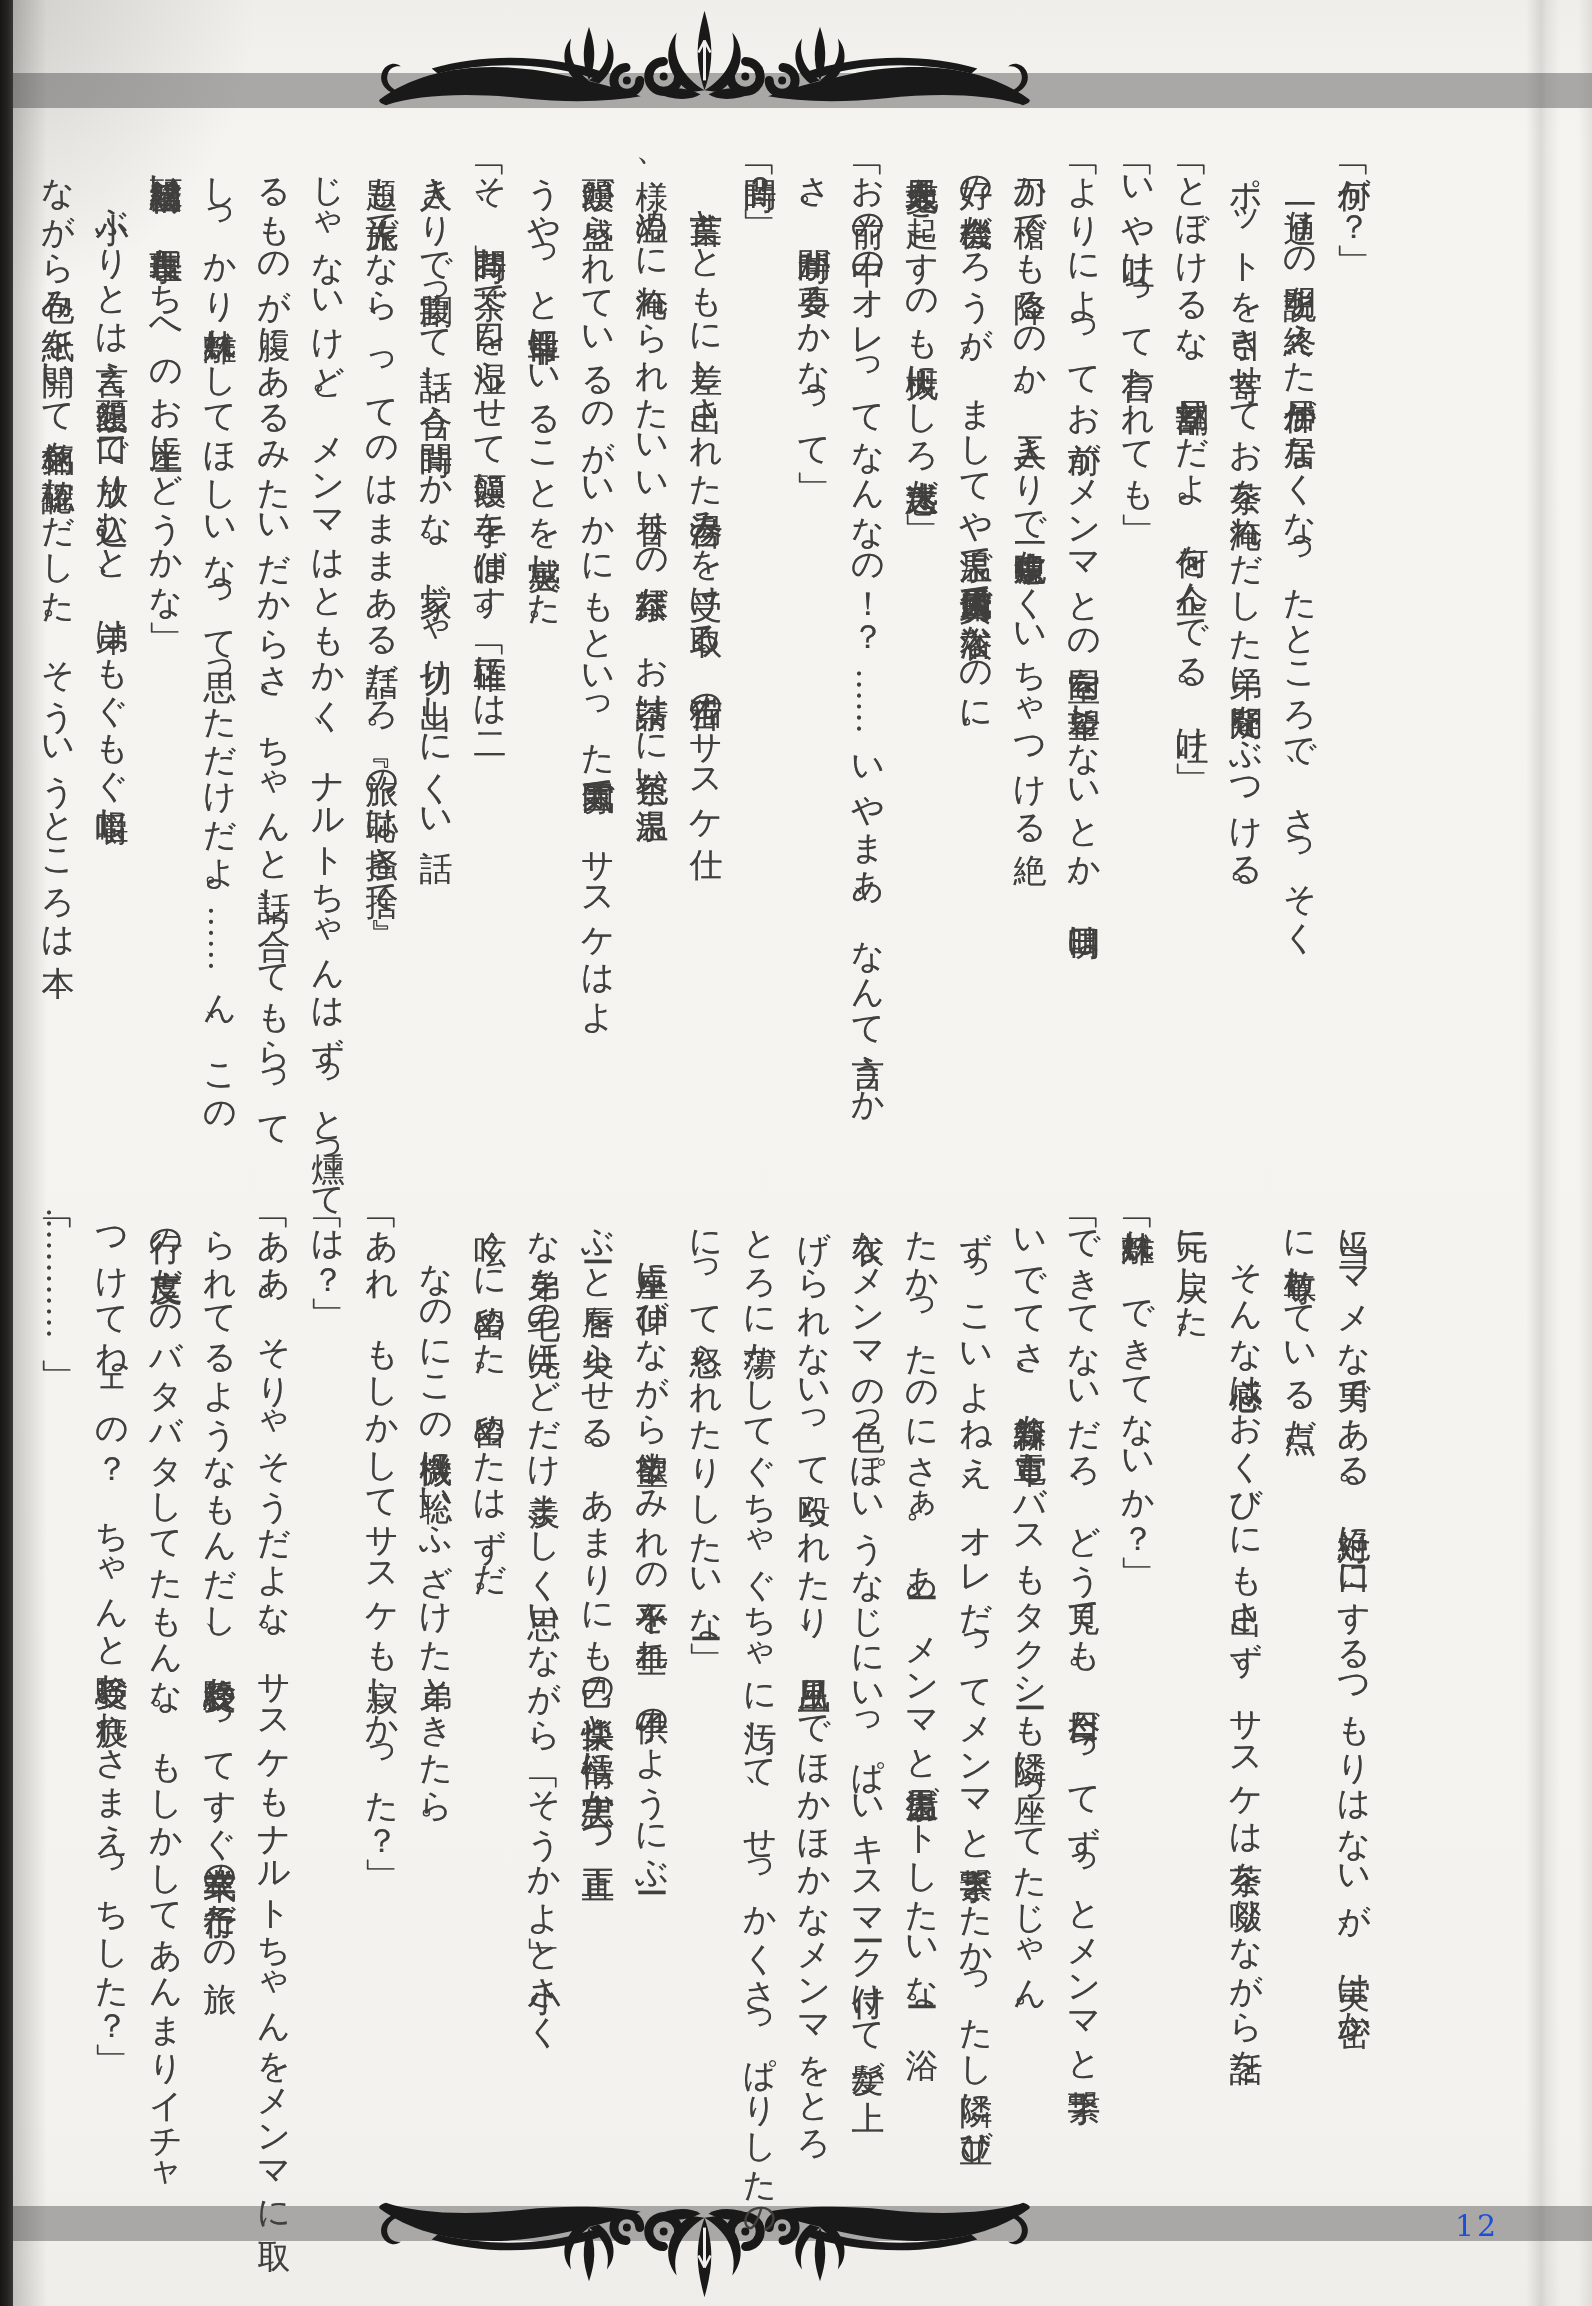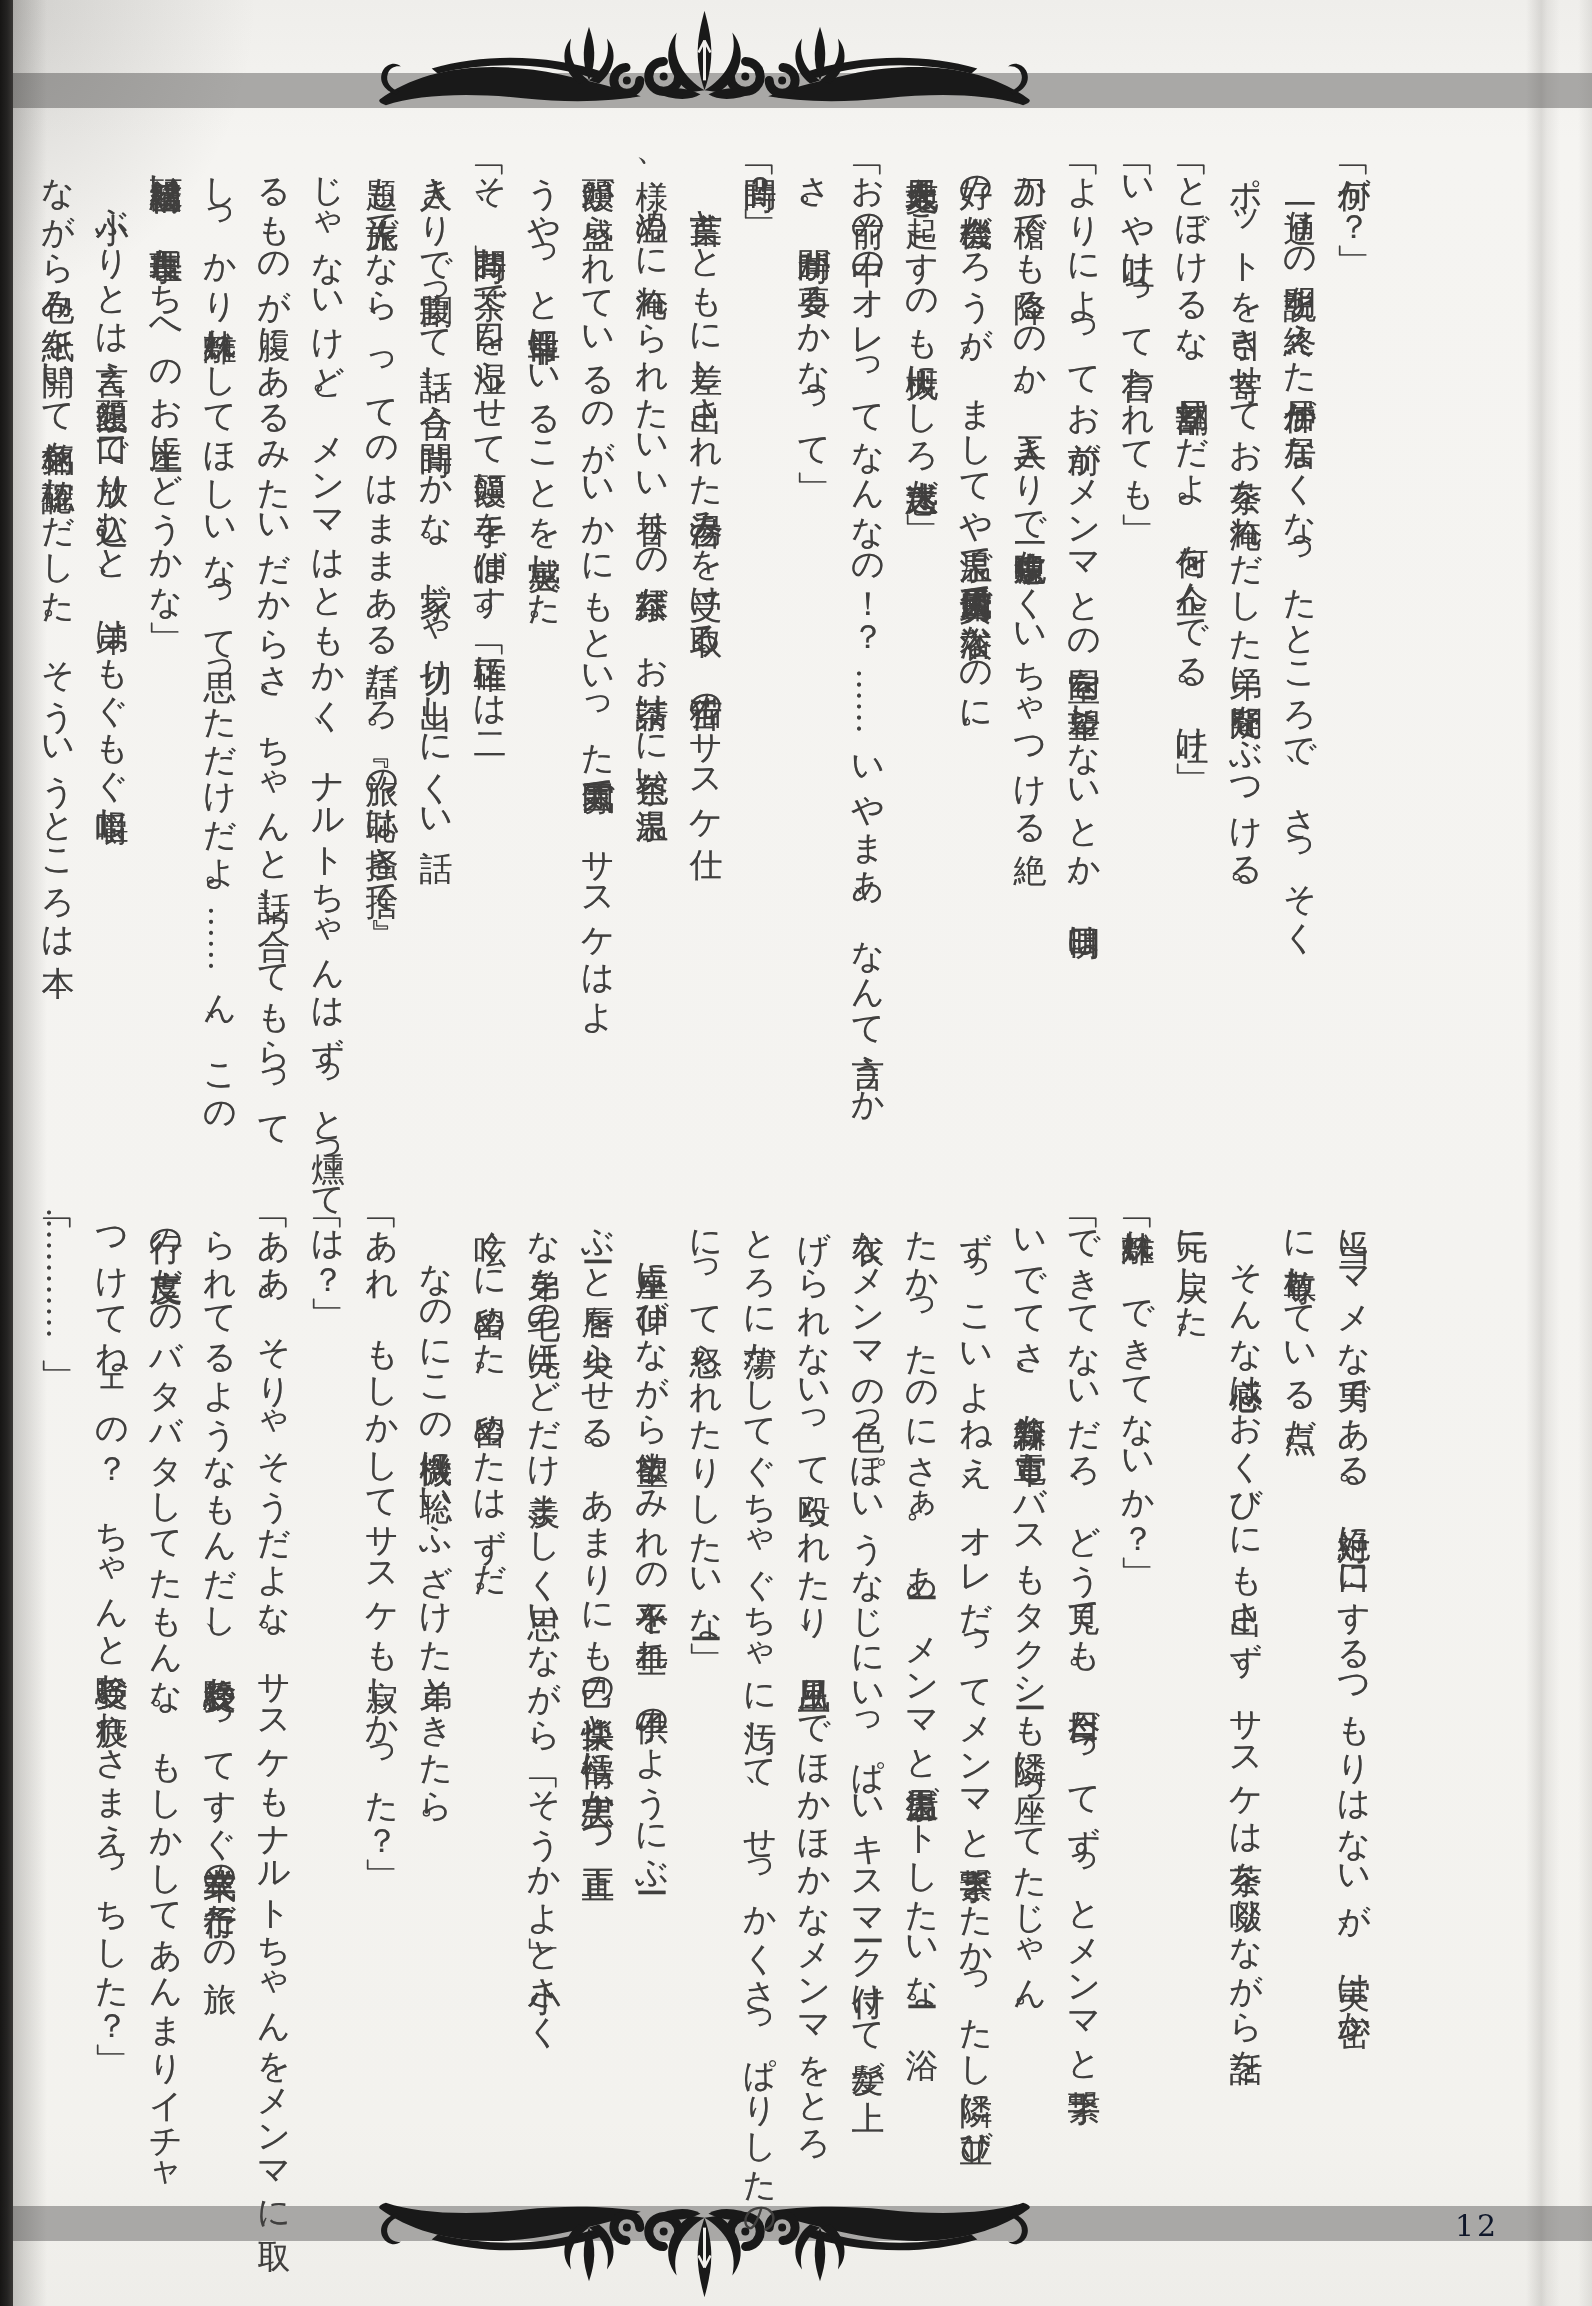--- a/index.html
+++ b/index.html
@@ -23,21 +23,21 @@
   .band{position:absolute;left:0;width:1592px;height:35px;background:#a9a8a6;z-index:5;}
   .band-top{top:73px;}
   .band-bottom{top:2206px;}
   
   .ornament{position:absolute;left:366px;width:677px;height:101px;z-index:6;}
   .ornament-top{top:6px;}
   .ornament-bottom{top:2201px;transform:scale(1,-1);}
   
   .page-number{position:absolute;left:1455px;top:2208px;z-index:7;
     font-family:"DejaVu Serif","Liberation Serif",serif;
-    font-size:30px;letter-spacing:3px;color:#0f172a;}
+    font-size:30px;letter-spacing:3px;color:#1d4ed8;}
   
   .tier{position:absolute;left:38px;width:1343px;height:1005px;
     writing-mode:vertical-rl;text-orientation:mixed;z-index:10;}
   .tier-upper{top:154px;}
   .tier-lower{top:1207px;}
   .col{margin:0;padding:0;white-space:pre;font-size:33px;line-height:54px;
     color:#403f3e;letter-spacing:0;
     font-family:"Liberation Serif","DejaVu Serif",serif;
     text-shadow:0 0 0.6px rgba(64,63,62,.55);}
 </style>

